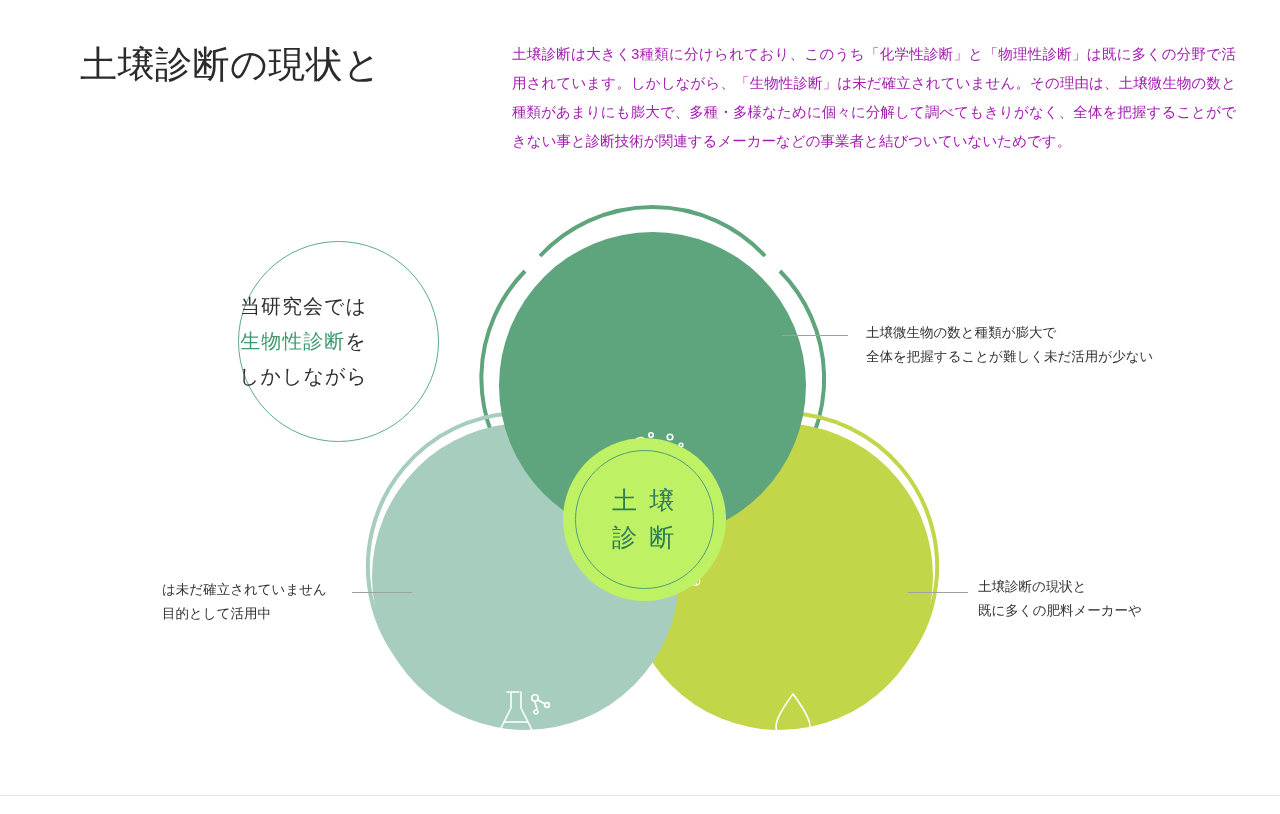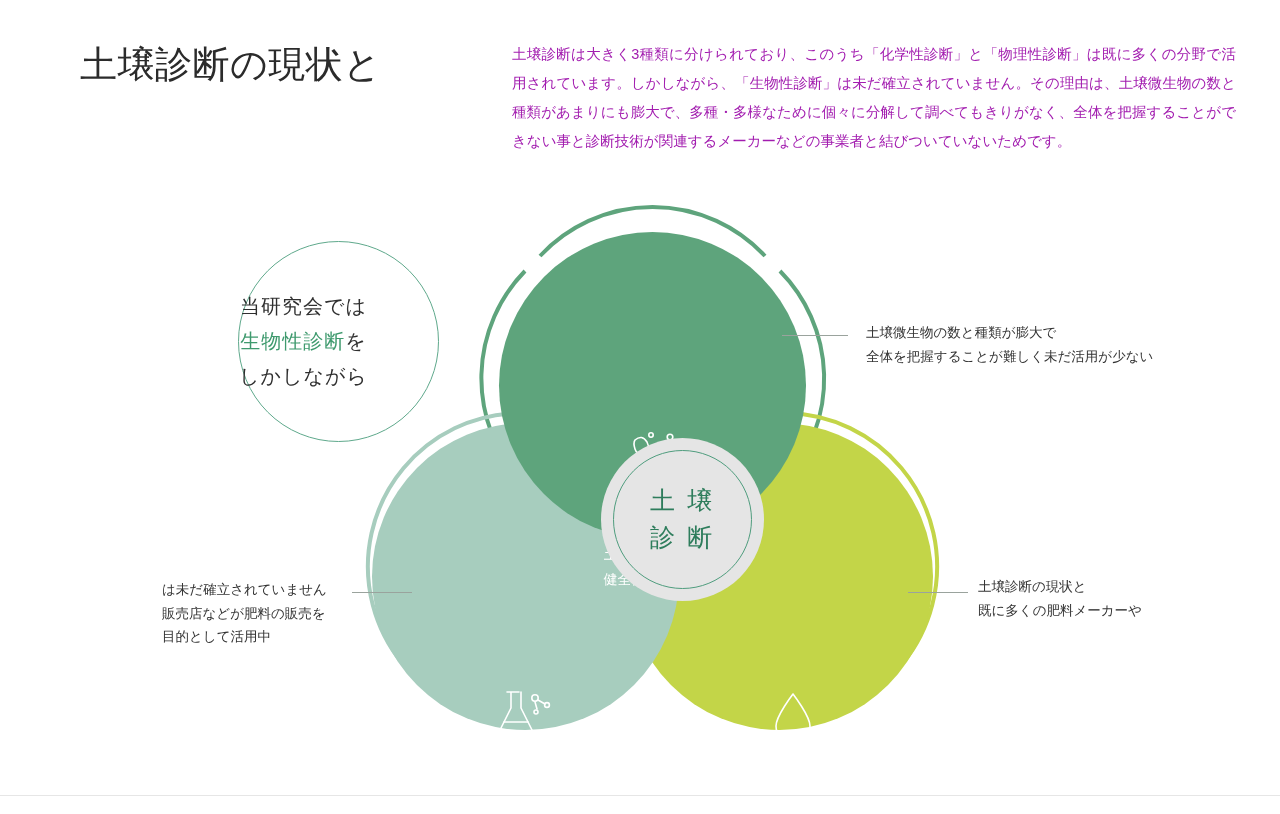--- a/index.html
+++ b/index.html
@@ -123,26 +123,26 @@
     position: absolute;
     color: #ffffff;
   }
   .icon-bio { left: 613px; top: 248px; }
   .icon-chem { left: 489px; top: 508px; }
   .icon-phys { left: 770px; top: 510px; }
 
   
   .center-circle {
     position: absolute;
-    left: 601px;
+    left: 563px;
     top: 258px;
     width: 163px;
     height: 163px;
     border-radius: 50%;
-    background: #e5e5e5;
+    background: #bef264;
     display: flex;
     align-items: center;
     justify-content: center;
   }
   .center-inner {
     width: 137px;
     height: 137px;
     border-radius: 50%;
     border: 1.6px solid #4f9d7e;
     display: flex;
@@ -313,21 +313,20 @@
   <div class="leader leader-chem"></div>
   <div class="leader leader-phys"></div>
 
   <div class="callout callout-bio">
     <div>土壌微生物の数と種類が膨大で</div>
     <div>全体を把握することが難しく未だ活用が少ない</div>
   </div>
 
   <div class="callout callout-chem">
     <div>は未だ確立されていません</div>
-    <div>販売店などが肥料の販売を</div>
     <div>目的として活用中</div>
   </div>
 
   <div class="callout callout-phys">
     <div>土壌診断の現状と</div>
     <div>既に多くの肥料メーカーや</div>
   </div>
 
 </div>
 

